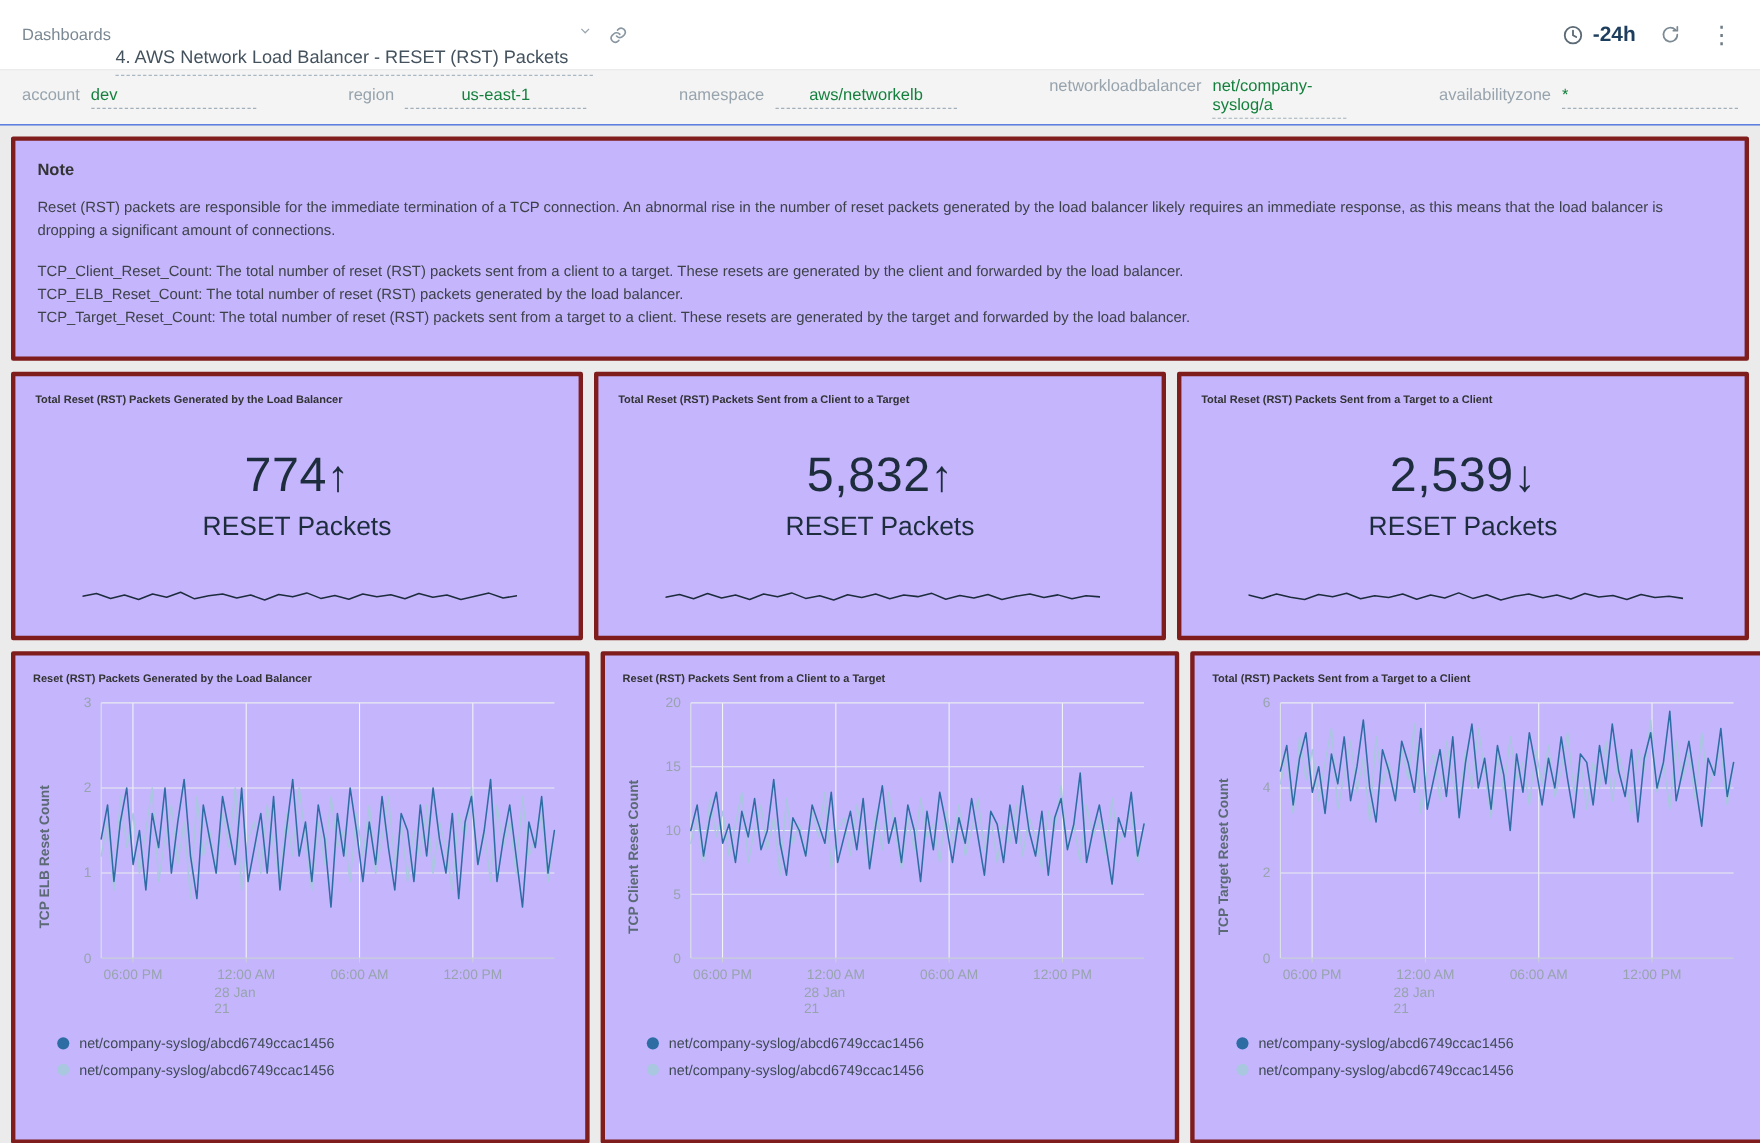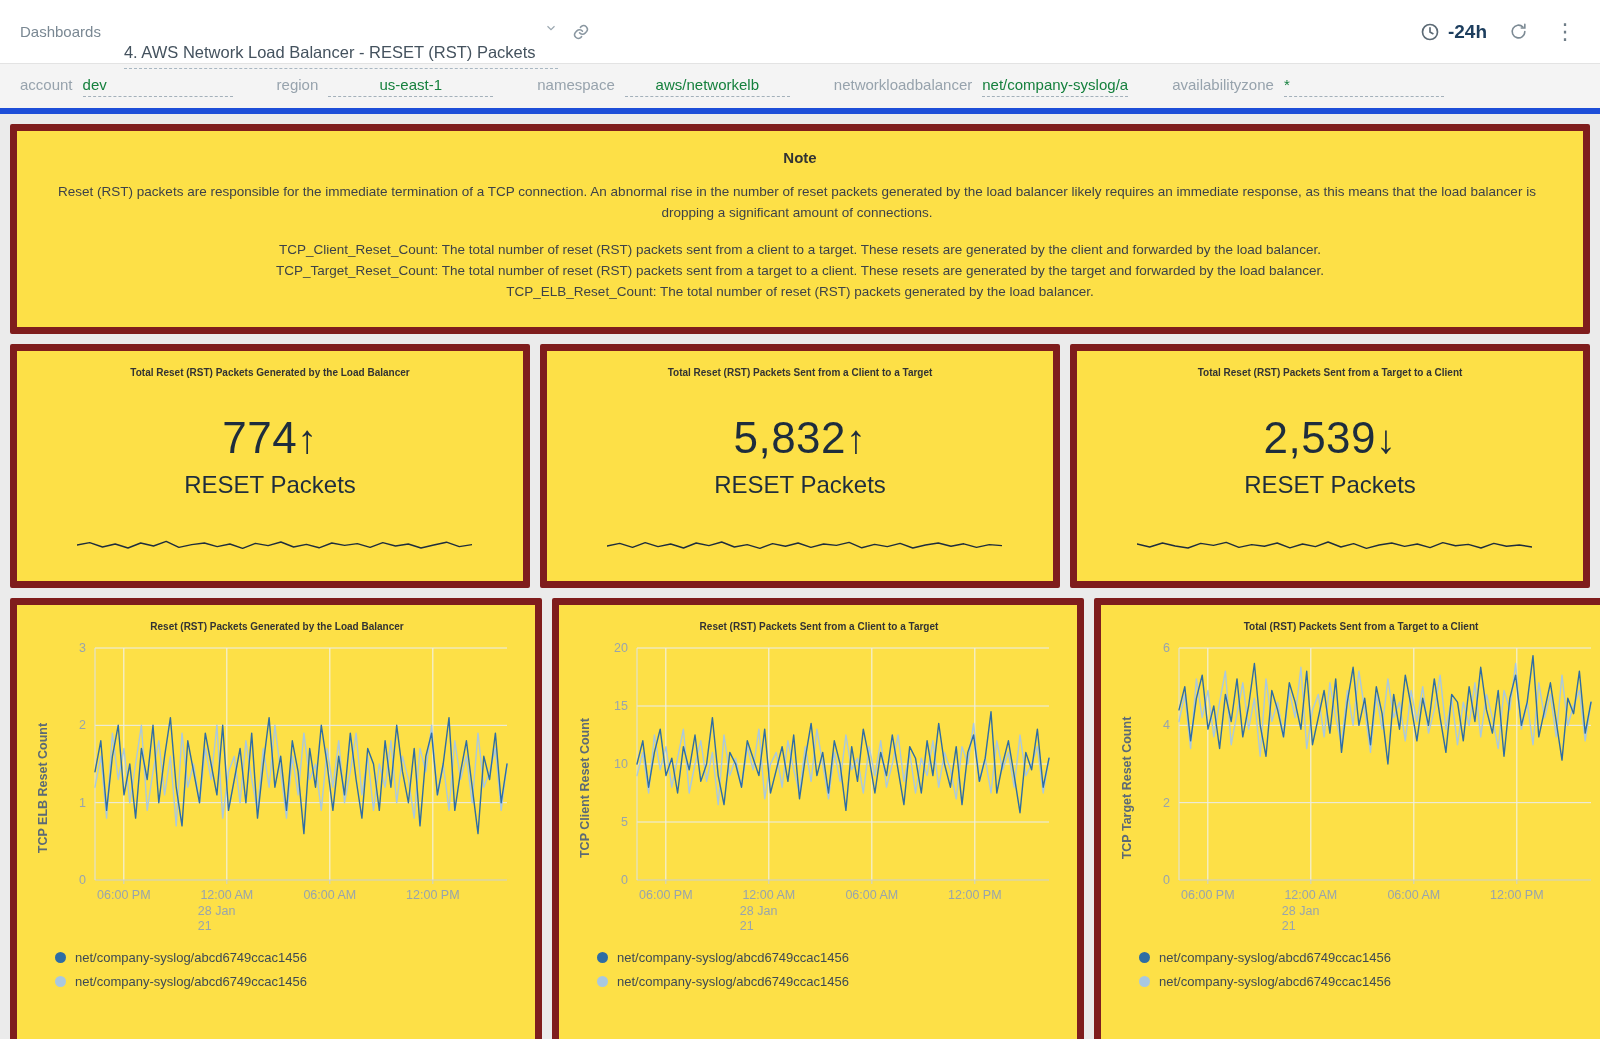--- a/index.html
+++ b/index.html
@@ -2,45 +2,45 @@
 <html><head>
 <meta charset="utf-8">
 <style>
   * { box-sizing: border-box; margin: 0; padding: 0; }
   html,body { background:#ebebeb; font-family:"Liberation Sans", sans-serif; }
   .app { width:1600px; margin:0 auto; background:#ebebeb; padding-bottom:22px; }
 
   
   .topbar { height:64px; background:#fff; border-bottom:1px solid #e3e3e3;
             display:flex; align-items:center; padding:0 20px; }
-  .breadcrumb { color:#7a8893; font-size:15px; margin-right:23px; cursor:pointer; }
+  .breadcrumb { color:#7a8893; font-size:15px; margin-right:4px; cursor:pointer; }
   .title-wrap { display:flex; align-items:center; gap:8px; border-bottom:1px dashed #a8b7c2;
                 padding-bottom:6px; cursor:pointer; }
   .dash-title { color:#44525e; font-size:16.5px;margin-top:48px; }
   .chev { color:#9aa7b0; display:flex; }
   .link-icon { margin-left:14px; color:#8a97a1; display:flex; cursor:pointer; }
   .topbar-right { margin-left:auto; display:flex; align-items:center; gap:22px; }
   .time-ctl { display:flex; align-items:center; gap:8px; color:#1d3e5e; cursor:pointer; }
   .time-label { font-size:19px; font-weight:bold; color:#1d3e5e; }
   .icon-btn { color:#7c8a94; display:flex; cursor:pointer; }
   .kebab { font-size:22px; color:#6f7d88; cursor:pointer; line-height:1; padding:0 4px; }
 
   
-  .filterbar { height:50px; background:#f4f4f4; border-bottom:6px solid #1d4ed8;
-               display:flex; align-items:center; padding:0 20px; gap:44px; }
+  .filterbar { height:50px; background:#f4f4f4; border-bottom:1px solid #1d4ed8;
+               display:flex; align-items:center; padding:0 20px; gap:84px; }
   .filter { display:flex; align-items:baseline; gap:10px; cursor:pointer; }
   .filter .lab { color:#97a3ad; font-size:15px; }
   .filter .val { color:#15803d; font-size:15px; border-bottom:1px dashed #a3b0ba;
                  padding-bottom:3px; }
   .filter .w150 { min-width:150px; }
   .filter .w165 { min-width:165px;text-align:center; }
   .filter .w160 { min-width:160px; }
 
   
-  .card { background:#fde047; border:7px solid #7f1d1d; border-radius:2px;text-align:center; }
+  .card { background:#c4b5fd; border:4px solid #7f1d1d; border-radius:2px; }
   .note-card { margin:10px; padding:18px 20px 24px 20px; }
   .note-title { font-size:15px; font-weight:bold; color:#333; margin-bottom:16px; }
   .note-par { font-size:13.5px; color:#3d4248; line-height:1.55; max-width:1520px; }
   .note-defs { margin-top:16px; }
   .note-def { font-size:13.5px; color:#3d4248; line-height:1.55; }
 
   .row { display:grid; grid-template-columns:repeat(3,1fr); gap:10px; margin:0 10px 10px 10px; }
   .card-title { font-size:10px; font-weight:bold; color:#333; white-space:nowrap;
                 overflow:hidden; text-overflow:ellipsis; }
 
@@ -127,22 +127,22 @@
       <span class="lab">availabilityzone</span>
       <span class="val w160">*</span>
     </span>
   </div>
 
   <div class="card note-card">
     <div class="note-title">Note</div>
     <div class="note-par">Reset (RST) packets are responsible for the immediate termination of a TCP connection. An abnormal rise in the number of reset packets generated by the load balancer likely requires an immediate response, as this means that the load balancer is dropping a significant amount of connections.</div>
     <div class="note-defs">
       <div class="note-def">TCP_Client_Reset_Count: The total number of reset (RST) packets sent from a client to a target. These resets are generated by the client and forwarded by the load balancer.</div>
+      <div class="note-def">TCP_ELB_Reset_Count: The total number of reset (RST) packets generated by the load balancer.</div>
       <div class="note-def">TCP_Target_Reset_Count: The total number of reset (RST) packets sent from a target to a client. These resets are generated by the target and forwarded by the load balancer.</div>
-      <div class="note-def">TCP_ELB_Reset_Count: The total number of reset (RST) packets generated by the load balancer.</div>
     </div>
   </div>
 
   <div class="row">
     <div class="card stat-card">
       <div class="card-title">Total Reset (RST) Packets Generated by the Load Balancer</div>
       <div class="stat-mid">
         <div class="stat-value"><span>774</span><span class="stat-arrow">↑</span></div>
         <div class="stat-unit">RESET Packets</div>
       </div>

